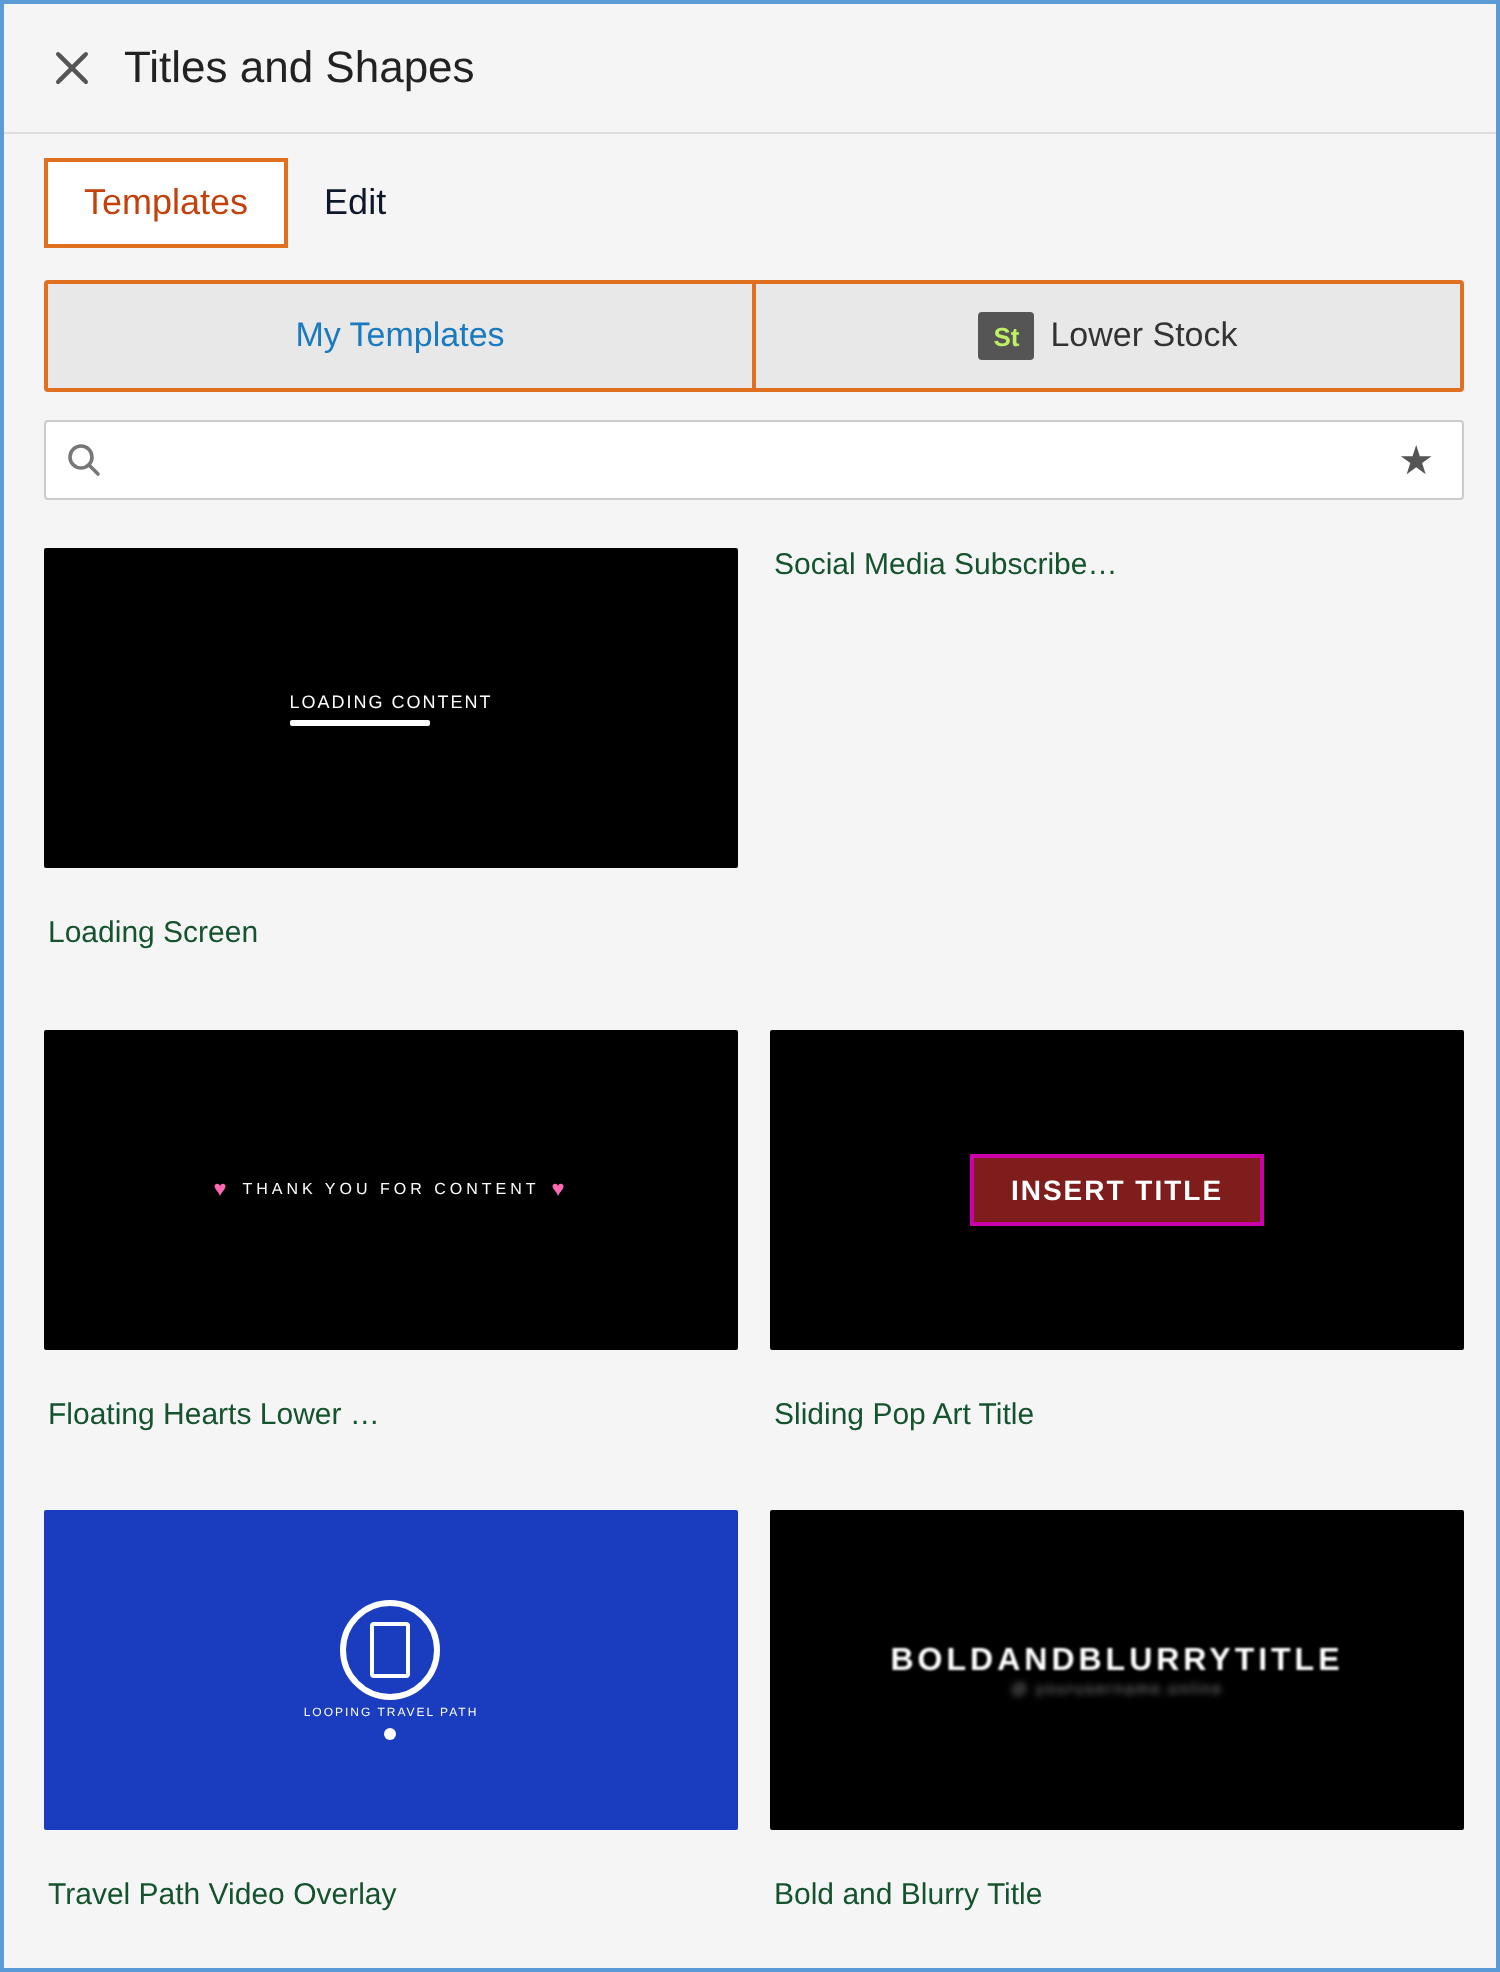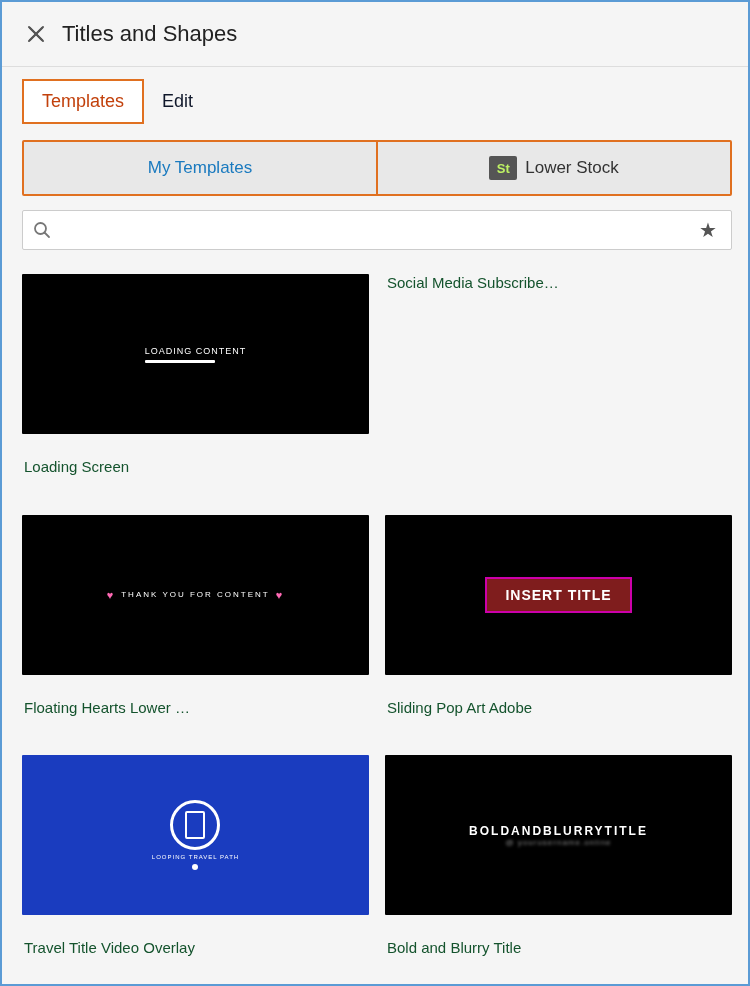--- a/index.html
+++ b/index.html
@@ -322,21 +322,21 @@
       border-radius: 50%;
     }
 
     
     .bold-blurry {
       text-align: center;
     }
 
     .bold-title {
       color: #fff;
-      font-size: 12px;
+      font-size: 16px;
       font-weight: 900;
       letter-spacing: 2px;
       filter: blur(0.5px);
       text-align: center;
     }
 
     .blurry-sub {
       color: #888;
       font-size: 8px;
       letter-spacing: 1px;
@@ -418,34 +418,34 @@
           <span class="heart">♥</span>
         </div>
       </div>
       <span class="template-label">Floating Hearts Lower …</span>
     </div>
 
     <div class="template-item">
       <div class="template-thumbnail">
         <div class="insert-title-box">INSERT TITLE</div>
       </div>
-      <span class="template-label">Sliding Pop Art Adobe</span>
+      <span class="template-label">Sliding Pop Art Title</span>
     </div>
 
     <div class="template-item">
       <div class="template-thumbnail blue-bg">
         <div class="travel-graphic">
           <div class="travel-circle">
             <div class="travel-inner-shape"></div>
           </div>
           <div class="travel-label-sm">LOOPING TRAVEL PATH</div>
           <div class="travel-dot"></div>
         </div>
       </div>
-      <span class="template-label">Travel Title Video Overlay</span>
+      <span class="template-label">Travel Path Video Overlay</span>
     </div>
 
     <div class="template-item">
       <div class="template-thumbnail">
         <div class="bold-blurry">
           <div class="bold-title">BOLDANDBLURRYTITLE</div>
           <div class="blurry-sub">@ yourusername.online</div>
         </div>
       </div>
       <span class="template-label">Bold and Blurry Title</span>

